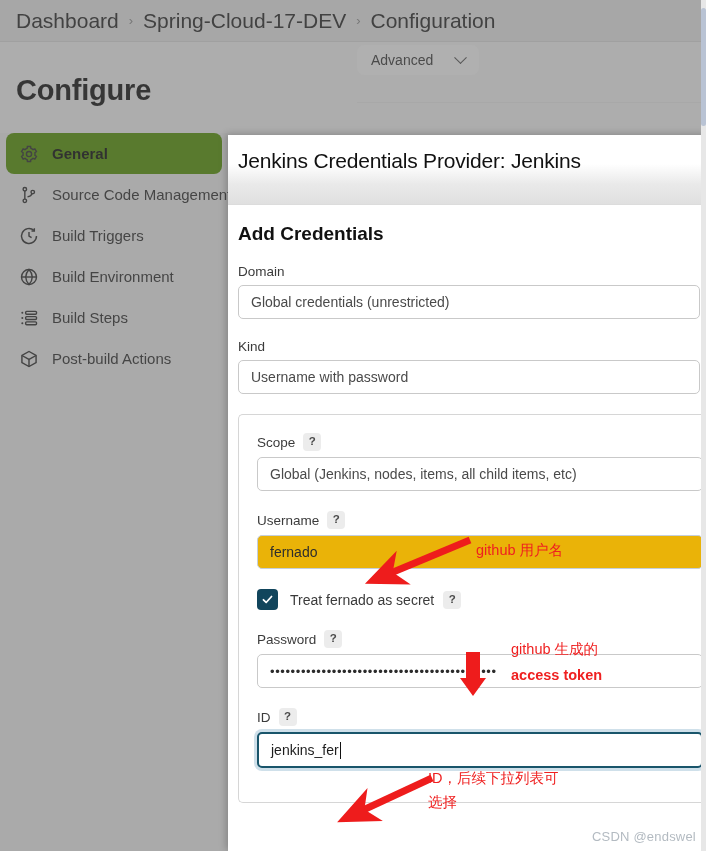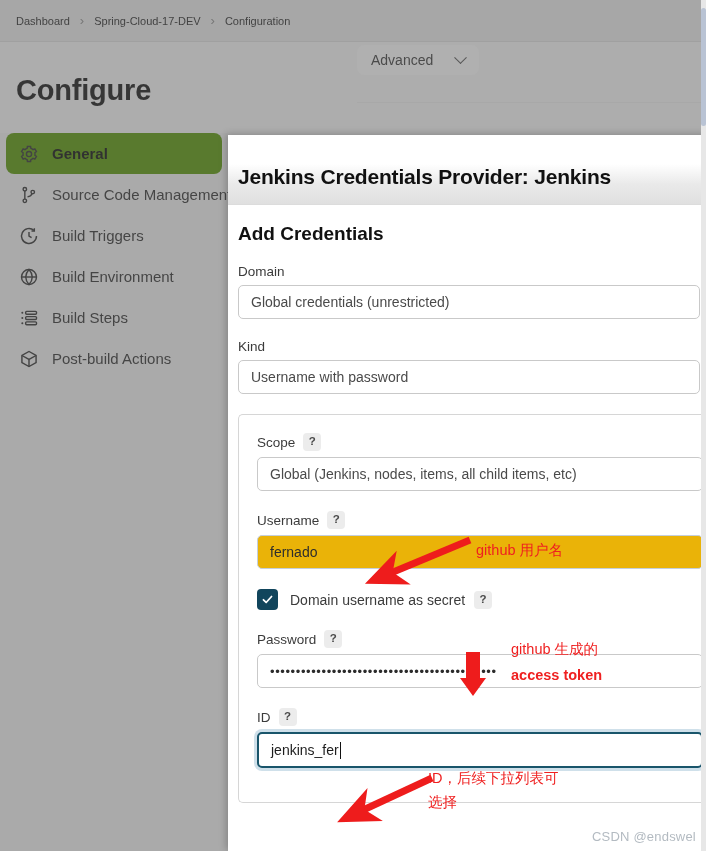--- a/index.html
+++ b/index.html
@@ -31,21 +31,21 @@
     top: 0; left: 0;
     width: 706px;
     height: 42px;
     background: #bcbcbc;
     display: flex;
     align-items: center;
     padding-left: 8px;
     border-bottom: 1px solid #b2b2b2;
   }
   .crumb {
-    font-size: 11px;
+    font-size: 21px;
     color: #2b2b2b;
     padding: 0 8px;
     white-space: nowrap;
   }
   .crumb-sep {
     font-size: 13px;
     color: #777;
     padding: 0 2px;
     user-select: none;
   }
@@ -149,24 +149,23 @@
   .modal-head {
     height: 70px;
     background: linear-gradient(180deg,#ffffff 0%,#ffffff 42%,#e9e9e9 72%,#e0e0e0 100%);
     display: flex;
     align-items: flex-start;
     padding: 14px 0 0 10px;
     border-bottom: 1px solid #dcdcdc;
   }
   .modal-title {
     font-size: 21px;
-    font-weight: bold;
+    font-weight: normal;
     color: #111;
     letter-spacing: -0.2px;
-    margin-top: 16px;
   }
 
   .modal-body {
     padding: 18px 0 0 10px;
     position: relative;
     height: 646px;
   }
 
   .sec-title {
     font-size: 19px;
@@ -464,21 +463,21 @@
           <span>fernado</span>
         </div>
 
         <div class="cb-row">
           <span class="cbox">
             <svg width="13" height="13" viewBox="0 0 24 24" fill="none" stroke="#ffffff" stroke-width="3.2" stroke-linecap="round" stroke-linejoin="round">
               <path d="M4.5 12.5 9.5 17.5 19.5 6.5"></path>
             </svg>
           </span>
           <span class="cb-label">
-            <span>Domain username as secret</span>
+            <span>Treat fernado as secret</span>
             <span class="help-dot">?</span>
           </span>
         </div>
 
         <div class="fld-label">
           <span>Password</span>
           <span class="help-dot">?</span>
         </div>
         <div class="txtbox inner">
           <span class="pw-dots">••••••••••••••••••••••••••••••••••••••••••••</span>

